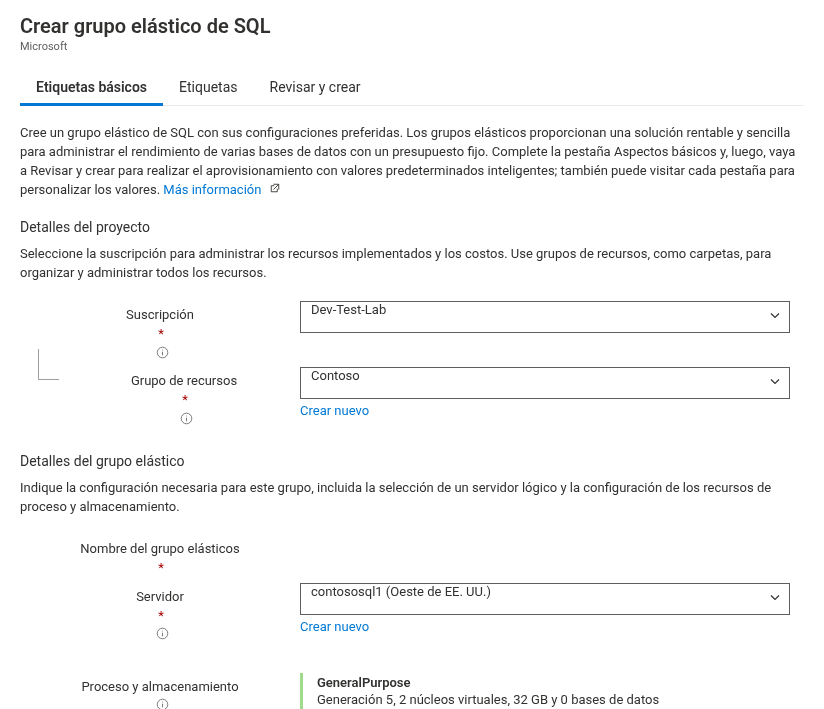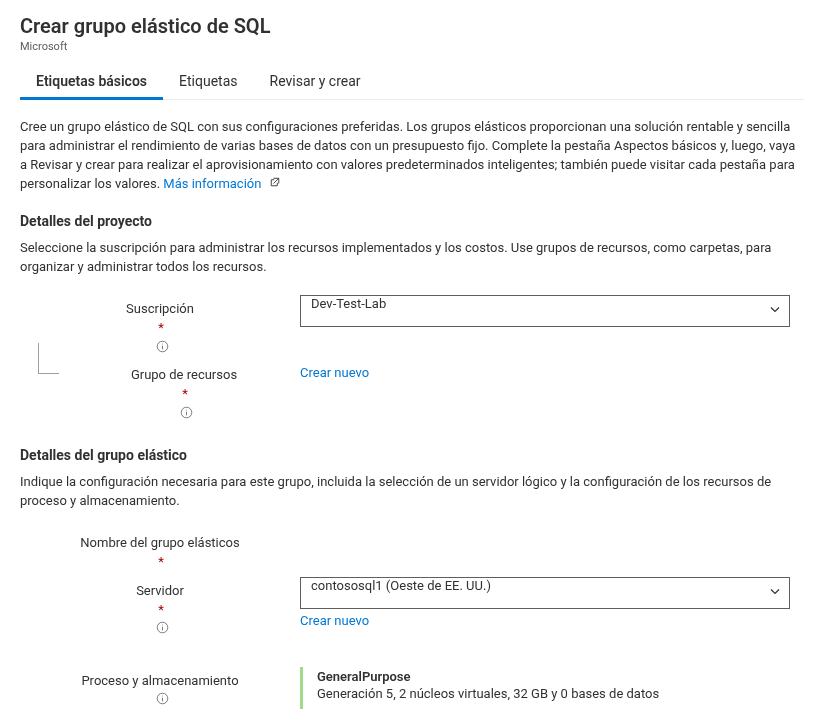--- a/index.html
+++ b/index.html
@@ -13,21 +13,21 @@
     }
     .page-title {
       font-size: 20px;
       font-weight: 600;
       color: #323130;
       margin-bottom: 2px;
     }
     .publisher {
       font-size: 11px;
       color: #605e5c;
-      margin-bottom: 10px;
+      margin-bottom: 16px;
     }
     .tabs {
       display: flex;
       border-bottom: 1px solid #edebe9;
       margin-bottom: 18px;
     }
     .tab {
       padding: 10px 16px 8px 16px;
       font-size: 14px;
       color: #323130;
@@ -43,21 +43,21 @@
       font-size: 13px;
       line-height: 1.45;
       color: #323130;
       margin-bottom: 20px;
       max-width: 780px;
     }
     .link { color: #0078d4; cursor: pointer; text-decoration: none; }
     .ext-icon { display: inline-block; font-size: 12px; margin-left: 4px; vertical-align: baseline; }
     .section-title {
       font-size: 14px;
-      font-weight: 700;
+      font-weight: 400;
       margin: 16px 0 10px 0;
     }
     .section-text {
       font-size: 13px;
       line-height: 1.45;
       margin-bottom: 18px;
       max-width: 780px;
     }
     .form-row {
       display: flex;
@@ -197,20 +197,28 @@
     <span class="req">*</span>
     <span class="info-icon">
       <svg viewBox="0 0 16 16" fill="none" stroke="#605e5c" stroke-width="1">
           <circle cx="8" cy="8" r="6.5"></circle>
           <circle cx="8" cy="5" r="0.6" fill="#605e5c" stroke="none"></circle>
           <line x1="8" y1="7" x2="8" y2="11.5"></line>
         </svg>
     </span>
   </div>
   <div class="form-control-col">
+    <div class="select">
+      <span>Contoso</span>
+      <span class="chevron">
+        <svg width="12" height="12" viewBox="0 0 12 12" fill="none" stroke="#323130" stroke-width="1.2">
+            <path d="M2 4l4 4 4-4"></path>
+          </svg>
+      </span>
+    </div>
     <span class="sublink">Crear nuevo</span>
   </div>
 </div>
 
 <div class="section-title sec-gap">Detalles del grupo elástico</div>
 <div class="section-text">Indique la configuración necesaria para este grupo, incluida la selección de un servidor lógico y la configuración de los recursos de proceso y almacenamiento.</div>
 
 <div class="form-row">
   <div class="form-label-col">
     <span>Nombre del grupo elásticos</span>

